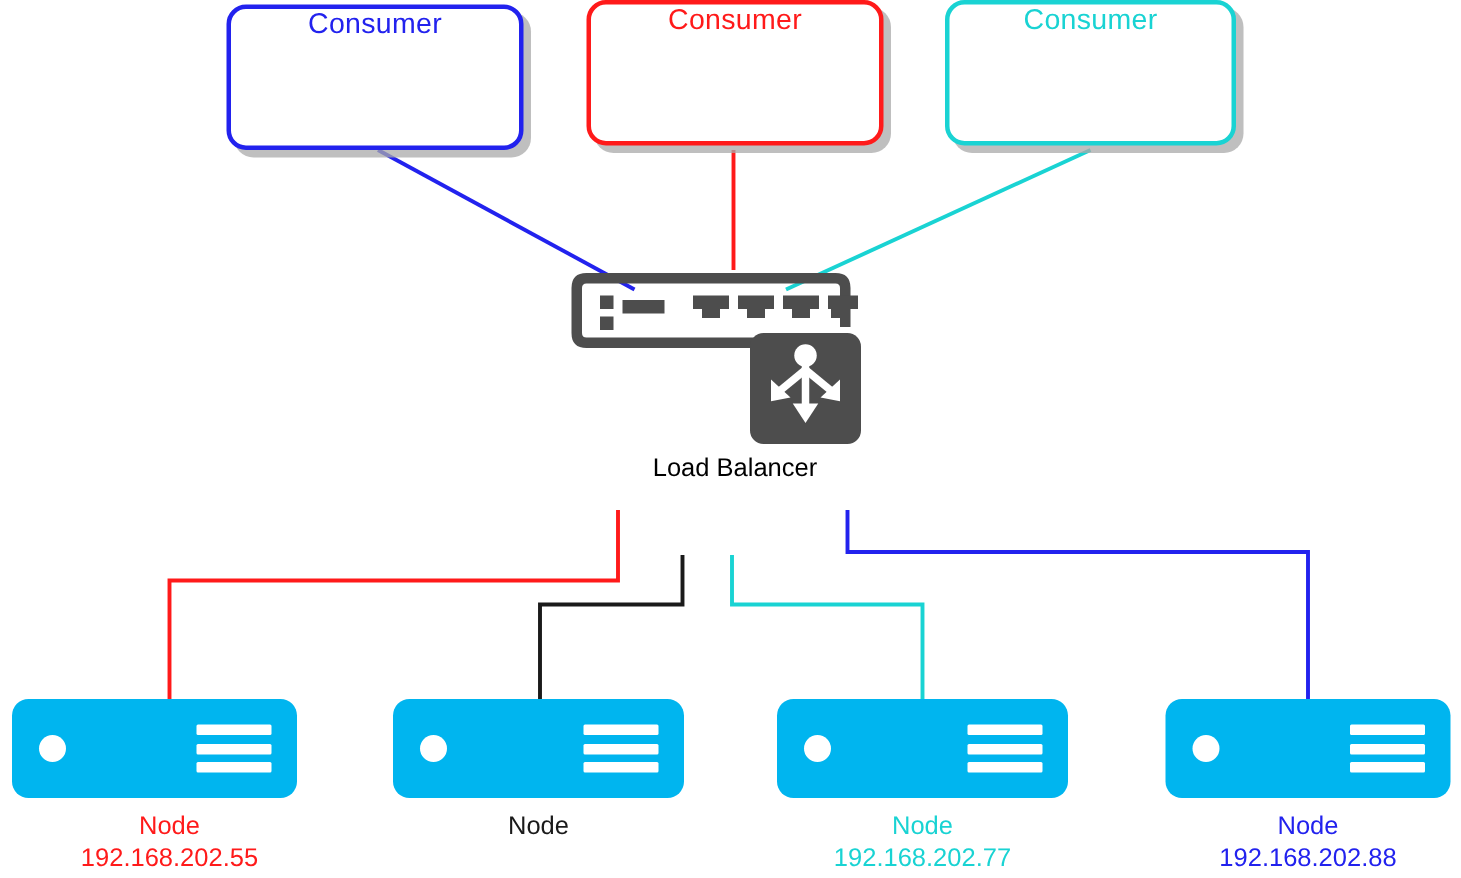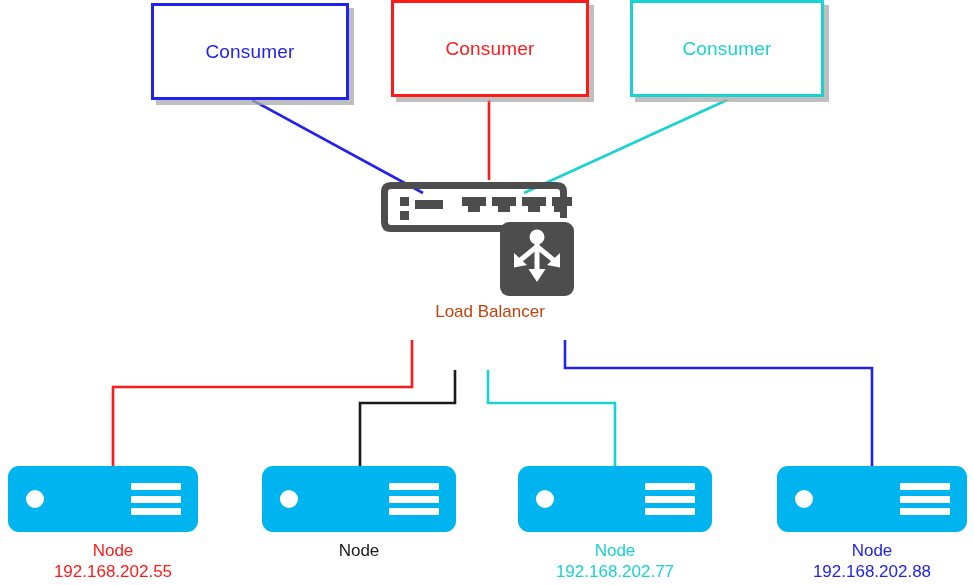--- a/index.html
+++ b/index.html
@@ -27,23 +27,23 @@
     pointer-events: none;
   }
   
   .consumer-box {
     position: absolute;
     box-sizing: border-box;
     background: #ffffff;
     border-style: solid;
     border-width: 3px;
     display: flex;
-    align-items: center;
     justify-content: center;
     box-shadow: 5px 5px 0 0 rgba(170,170,170,0.75);
+    border-radius: 13px;
   }
   .consumer-label {
     font-size: 19px;
     letter-spacing: 0.2px;
     white-space: nowrap;
   }
   
   .node-icon {
     position: absolute;
     box-sizing: border-box;
@@ -106,21 +106,21 @@
     top: 44px;
   }
   #load-balancer-caption {
     position: absolute;
     left: 372px;
     top: 301px;
     width: 236px;
     text-align: center;
     font-size: 17px;
     line-height: 1.3;
-    color: #c2410c;
+    color: #000000;
   }
   #load-balancer-caption .lb-name { display: block; }
   #load-balancer-caption .lb-ip { display: block; }
 </style>
 </head>
 <body>
 
 <div id="diagram-root">
 
   <svg id="wire-layer" viewBox="0 0 974 585" width="974" height="585" aria-hidden="true">

